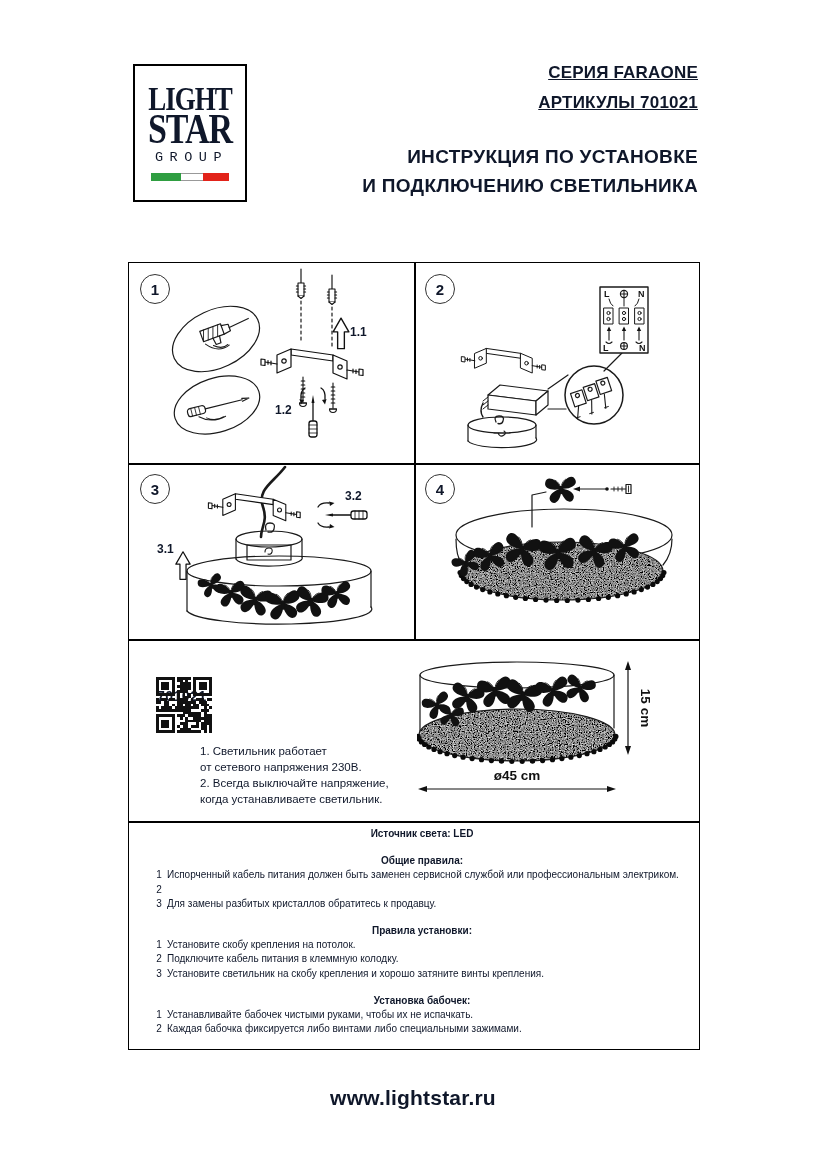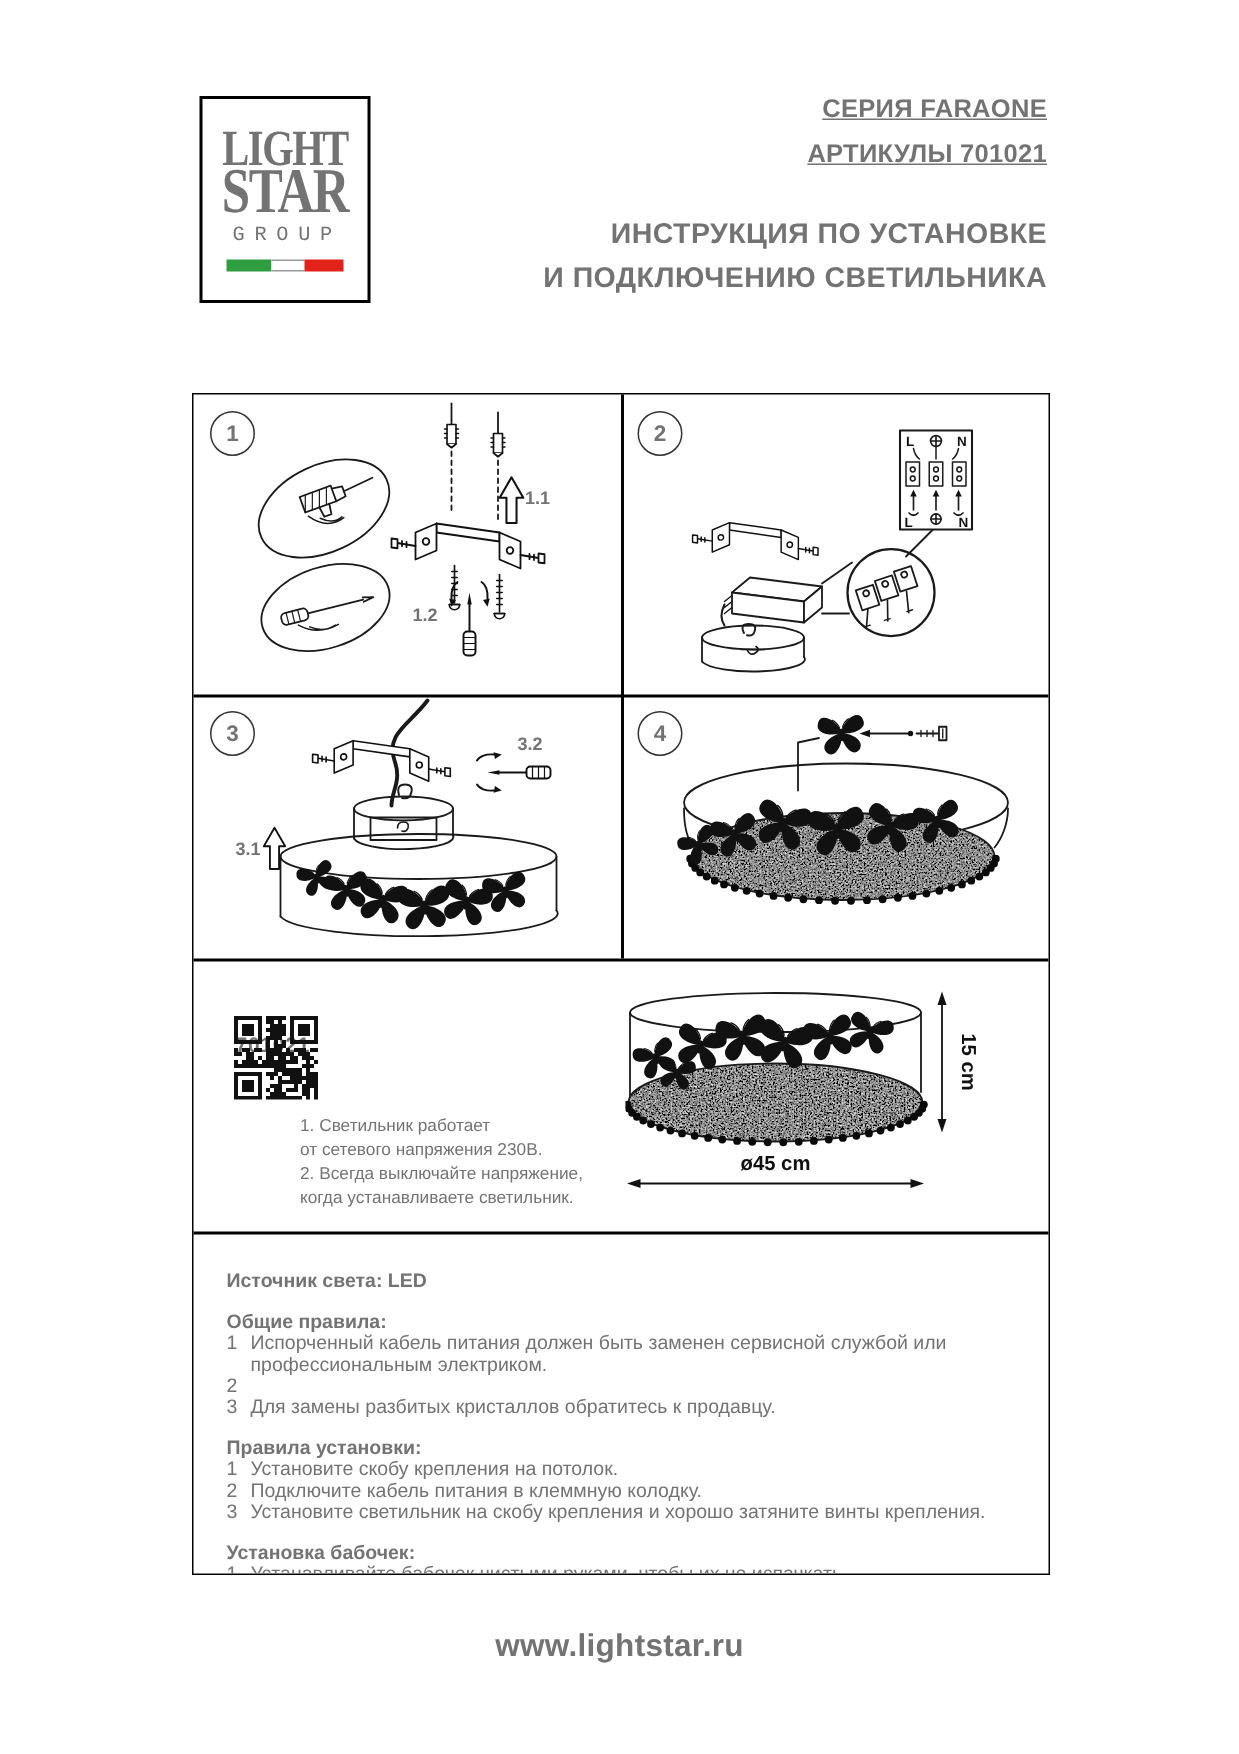--- a/index.html
+++ b/index.html
@@ -1,17 +1,17 @@
 <!DOCTYPE html>
 <html><head>
 <meta charset="utf-8">
 <style>
   html,body{margin:0;padding:0;background:#fff;}
   .page{position:relative;width:826px;height:1169px;background:#fff;overflow:hidden;
-        font-family:"Liberation Sans",sans-serif;color:#737373;}
+        font-family:"Liberation Sans",sans-serif;color:#0f172a;}
   svg{display:block;}
   .stroke{stroke:#1a1a1a;fill:none;stroke-width:1.2;stroke-linecap:round;stroke-linejoin:round;}
 
   
   .logo{position:absolute;left:133px;top:64px;width:110px;height:134px;border:2px solid #000;
         display:flex;flex-direction:column;align-items:center;justify-content:center;background:#fff;}
   .logo .w1{font-family:"Liberation Serif",serif;font-weight:bold;font-size:27px;line-height:26px;
             letter-spacing:-1px;transform:scaleY(1.25);}
   .logo .w2{font-family:"Liberation Serif",serif;font-weight:bold;font-size:34px;line-height:33px;
             letter-spacing:-1px;transform:scaleY(1.25);}
@@ -33,21 +33,21 @@
   .badge{position:absolute;left:11px;top:11px;width:28px;height:28px;border:1.5px solid #333;border-radius:50%;
          display:flex;align-items:center;justify-content:center;font-size:15px;font-weight:bold;background:#fff;z-index:2;}
   .plabel{position:absolute;font-size:12px;font-weight:600;z-index:2;}
 
   
   .article{position:absolute;left:28px;top:14px;font-size:14px;font-weight:bold;letter-spacing:.5px;margin-top:35px;}
   .qr{position:absolute;left:27px;top:38px;}
   .notes{position:absolute;left:27px;top:104px;font-size:11.5px;line-height:16px;margin-left:44px;}
 
   
-  .info{position:absolute;left:22px;top:26px;right:6px;font-size:13px;line-height:14.2px;}
+  .info{position:absolute;left:22px;top:6px;right:6px;font-size:10px;line-height:14.2px;text-align:center;}
   .b{font-weight:bold;}
   .sec{margin-top:13px;}
   .li{display:flex;}
   .li .n{flex:0 0 16px;}
 
   
   .footer{position:absolute;left:0;top:1086px;width:100%;text-align:center;
           font-size:21px;font-weight:bold;letter-spacing:.2px;}
 </style>
 </head>
@@ -240,21 +240,21 @@
           <text x="190" y="34">L</text>
           <text x="224" y="34">N</text>
           <text x="189" y="88">L</text>
           <text x="225" y="88">N</text>
         </g>
       </svg>
     </div>
 
     <div class="cell" style="left:0;top:200px;width:285px;height:176px">
       <div class="badge">3</div>
-      <span class="plabel" style="left:28px;top:96px">3.1</span>
+      <span class="plabel" style="left:28px;top:79px">3.1</span>
       <span class="plabel" style="left:216px;top:26px">3.2</span>
       <svg width="285" height="176" viewBox="0 0 285 176">
         <g class="stroke">
           <path d="M156,4 C144,20 128,26 134,44 C139,58 132,64 132,74" stroke-width="2.6"></path>
           <use href="#bracket3d" xlink:href="#bracket3d" transform="translate(128,38) scale(0.9)"></use>
           <use href="#sdriver" xlink:href="#sdriver" transform="translate(196,52)"></use>
 
           <g transform="translate(140,76)">
             <ellipse cx="0" cy="0" rx="33" ry="8"></ellipse>
             <path d="M-33,0 V20 M33,0 V18"></path>

